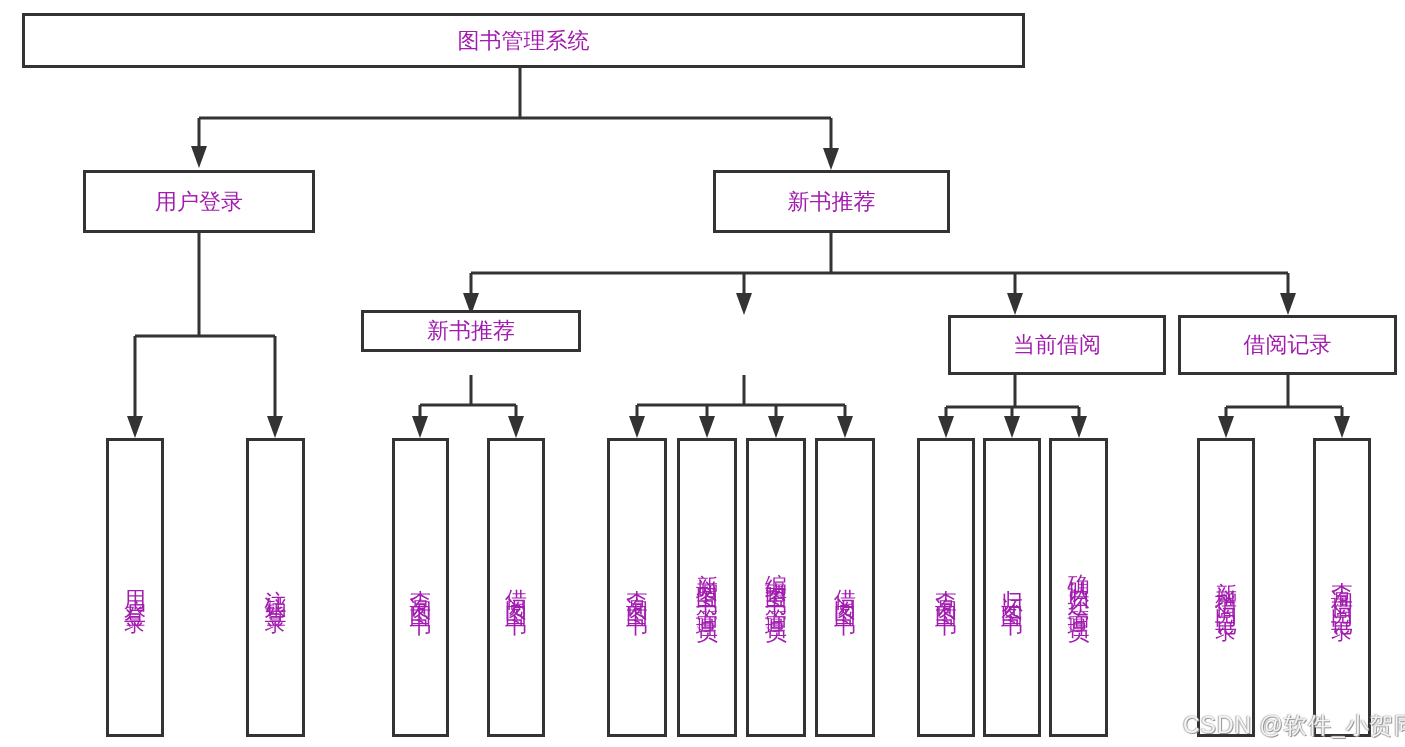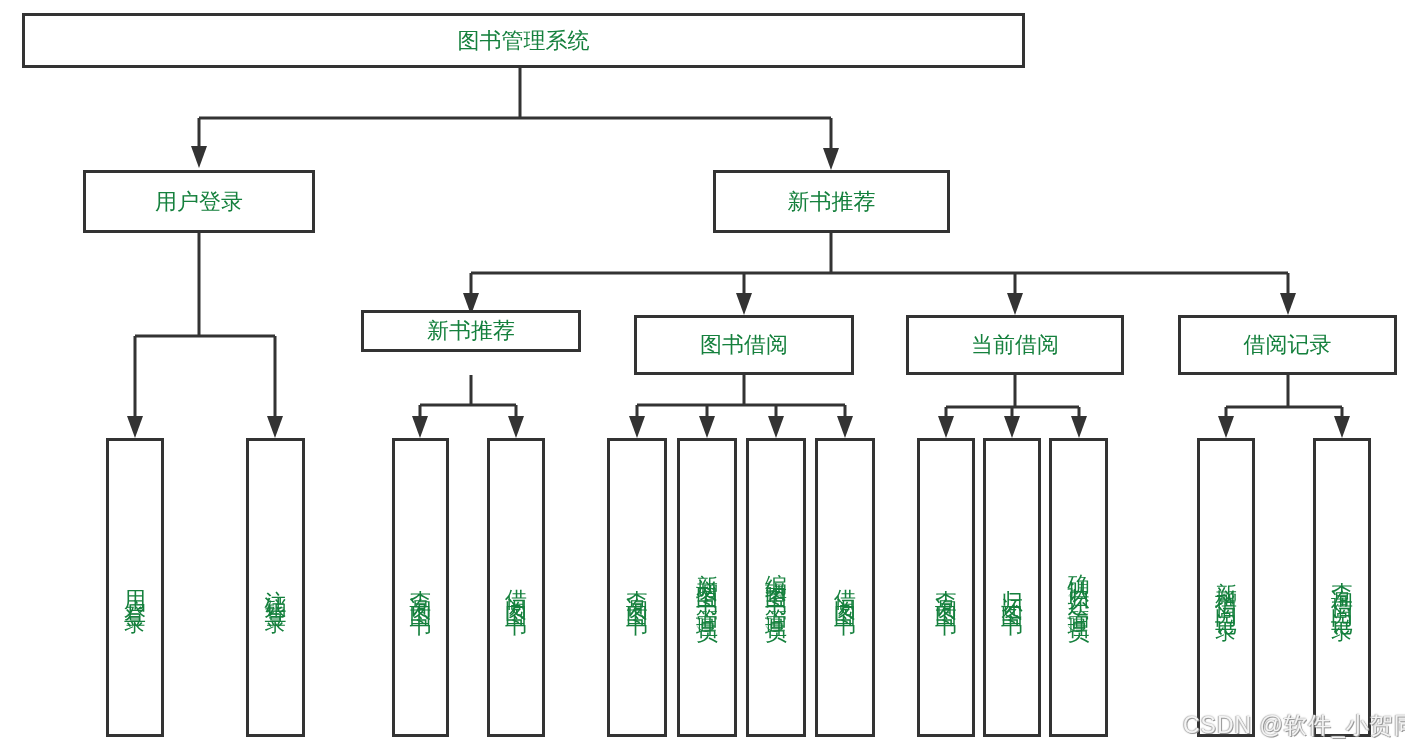--- a/index.html
+++ b/index.html
@@ -24,42 +24,42 @@
     pointer-events: none;
   }
   .node {
     position: absolute;
     box-sizing: border-box;
     border: 3px solid #333333;
     background: #ffffff;
     display: flex;
     align-items: center;
     justify-content: center;
-    color: #15803d;
+    color: #a21caf;
     font-size: 22px;
     line-height: 1;
     text-align: center;
     white-space: nowrap;
   }
   .node.vert {
     writing-mode: vertical-rl;
     text-orientation: mixed;
     letter-spacing: 8px;
     white-space: normal;
     font-size: 22px;
   }
   
   #n-root        { left: 22px;   top: 13px;  width: 1003px; height: 55px; }
   
   #n-user-login  { left: 83px;   top: 170px; width: 232px;  height: 63px; }
   #n-book-mgmt   { left: 713px;  top: 170px; width: 237px;  height: 63px; }
   
   #n-new-rec     { left: 361px;  top: 310px; width: 220px;  height: 42px; }
   #n-borrowing   { left: 634px;  top: 315px; width: 220px;  height: 60px; }
-  #n-current     { left: 906px;  top: 315px; width: 218px;  height: 60px; }
+  #n-current     { left: 948px;  top: 315px; width: 218px;  height: 60px; }
   #n-records     { left: 1178px; top: 315px; width: 219px;  height: 60px; }
   
   .leaf { top: 438px; height: 299px; }
   #l-user-login    { left: 106px;  width: 58px; }
   #l-logout        { left: 246px;  width: 59px; }
   #l-query1        { left: 392px;  width: 57px; }
   #l-borrow1       { left: 487px;  width: 58px; }
   #l-query2        { left: 607px;  width: 60px; }
   #l-add-book      { left: 677px;  width: 60px; letter-spacing: 7px; }
   #l-edit-book     { left: 746px;  width: 60px; letter-spacing: 7px; }
@@ -132,21 +132,20 @@
       <polygon points="1334,416 1350,416 1342,438"></polygon>
     </g>
   </svg>
 
   <div class="node" id="n-root">图书管理系统</div>
 
   <div class="node" id="n-user-login">用户登录</div>
   <div class="node" id="n-book-mgmt">新书推荐</div>
 
   <div class="node" id="n-new-rec">新书推荐</div>
-  <div class="node" id="n-borrowing">图书借阅</div>
   <div class="node" id="n-current">当前借阅</div>
   <div class="node" id="n-records">借阅记录</div>
 
   <div class="node vert leaf" id="l-user-login">用户登录</div>
   <div class="node vert leaf" id="l-logout">注销登录</div>
 
   <div class="node vert leaf" id="l-query1">查询图书</div>
   <div class="node vert leaf" id="l-borrow1">借阅图书</div>
 
   <div class="node vert leaf" id="l-query2">查询图书</div>

